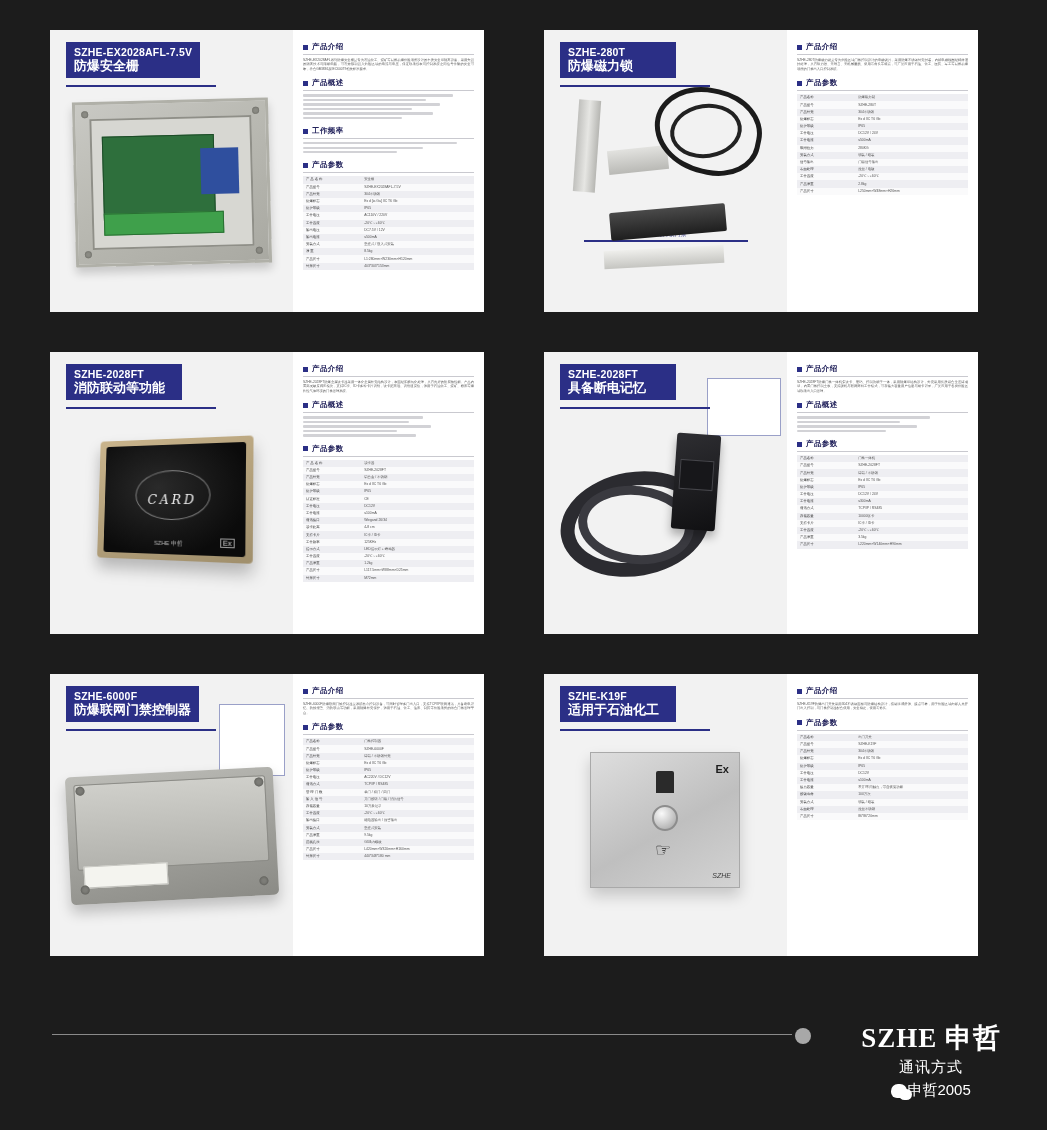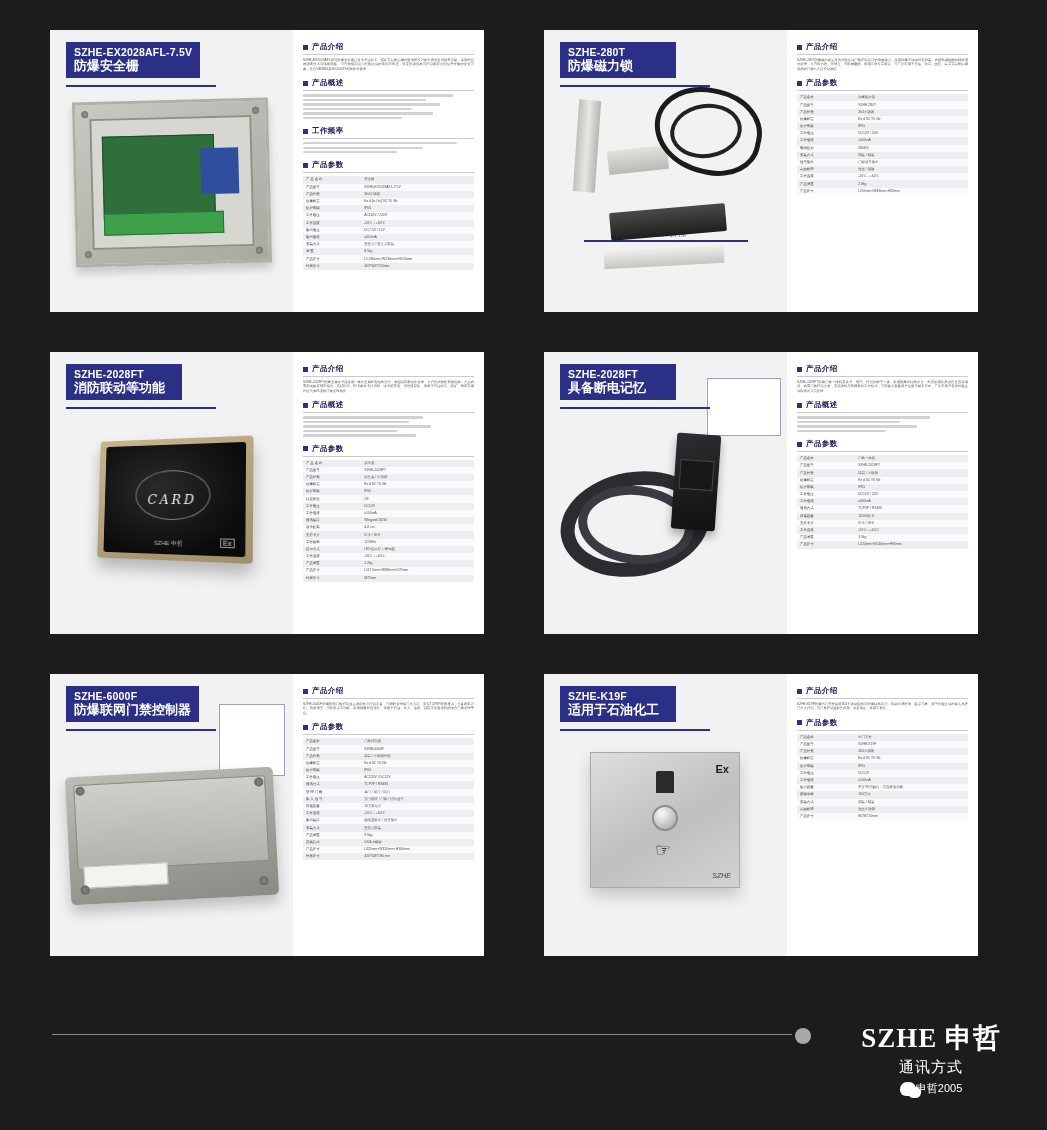--- a/index.html
+++ b/index.html
@@ -321,21 +321,21 @@
   }
   .brand-main {
     font-size: 27px; font-weight: bold; letter-spacing: 1px;
     font-family: "Liberation Serif", serif;
   }
   .brand-sub {
     font-size: 15px; margin-top: 2px; letter-spacing: 1px;
   }
   .brand-wx {
     display: flex; align-items: center; justify-content: center;
-    margin-top: 4px; font-size: 11px;
+    margin-top: 4px; font-size: 15px;
   }
   .wx-icon {
     width: 16px; height: 14px; background: #fff; border-radius: 7px 7px 6px 6px;
     position: relative;
   }
   .wx-icon:after {
     content: ""; position: absolute; left: 8px; top: 5px;
     width: 13px; height: 11px; background: #fff; border-radius: 6px;
   }
 </style>

